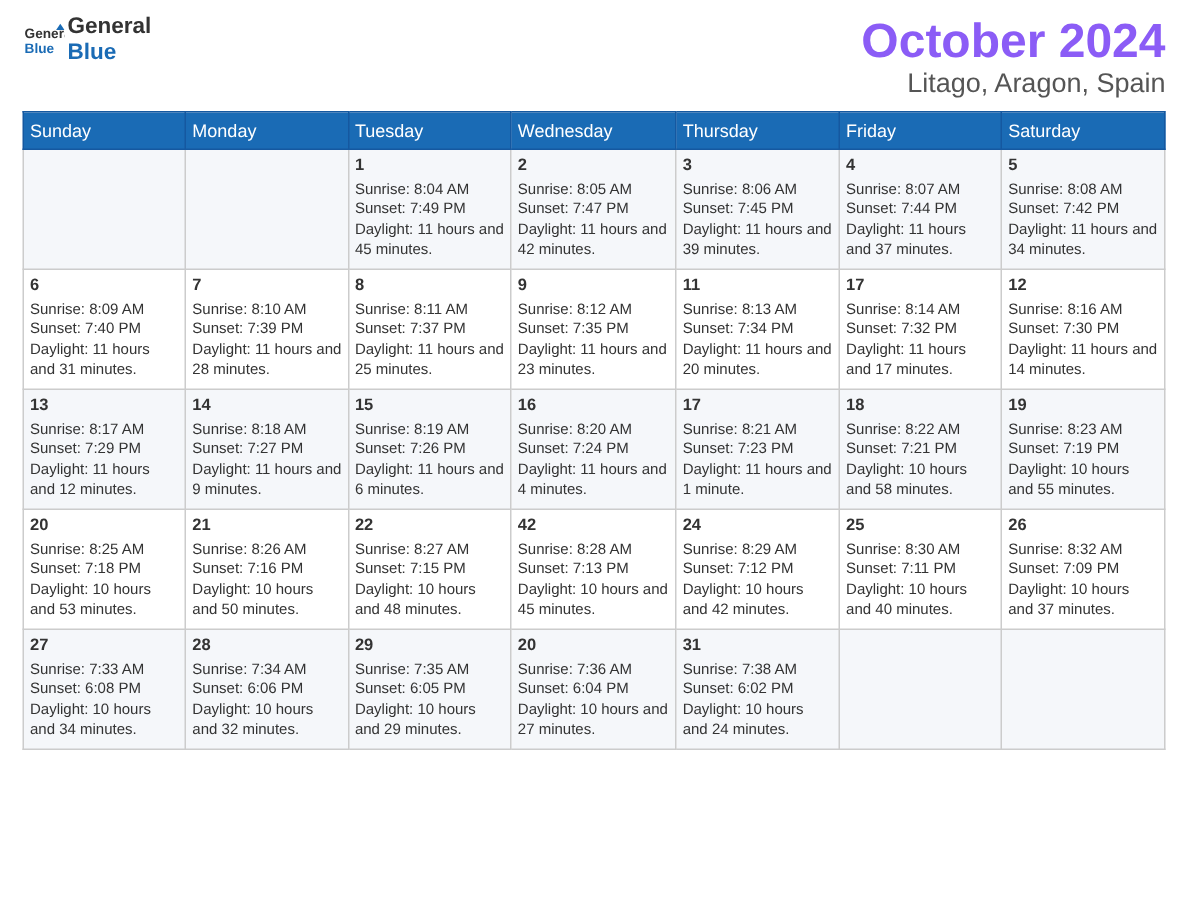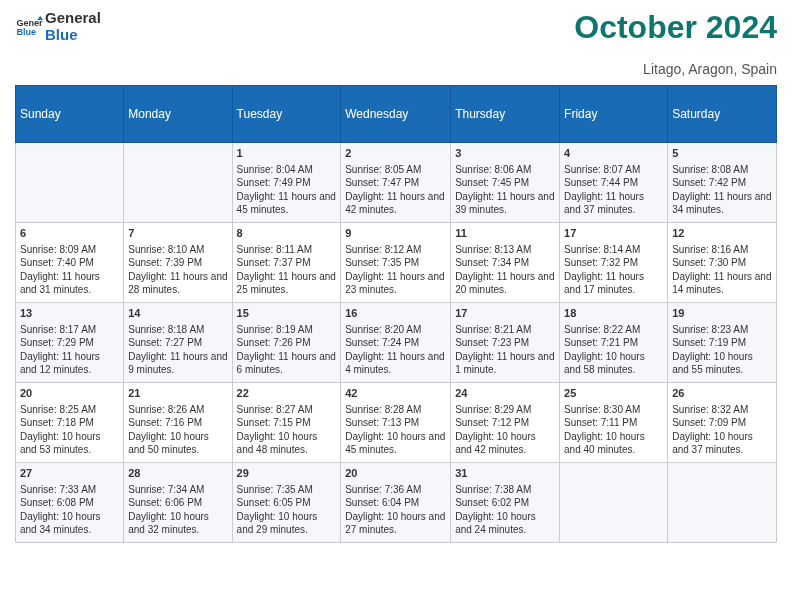--- a/index.html
+++ b/index.html
@@ -32,37 +32,36 @@
       width: 28px;
       height: 28px;
       margin-right: 2px;
     }
     .title-block {
       text-align: right;
     }
     .month-title {
       font-size: 32px;
       font-weight: bold;
-      color: #0f766e;
+      color: #8b5cf6;
       line-height: 1.1;
     }
     .location {
-      font-size: 14px;
+      font-size: 18px;
       color: #555;
-      margin-top: 16px;
     }
     .calendar {
       width: 100%;
       border-collapse: collapse;
       font-size: 10.5px;
     }
     .calendar thead tr th {
       background: #1a6bb5;
       color: #fff;
-      padding: 21px 4px;
+      padding: 5px 4px;
       text-align: left;
       font-size: 12px;
       font-weight: normal;
       border: 1px solid #1558a0;
     }
     .calendar tbody tr td {
       vertical-align: top;
       border: 1px solid #ccc;
       padding: 3px 4px;
       width: 113px;

